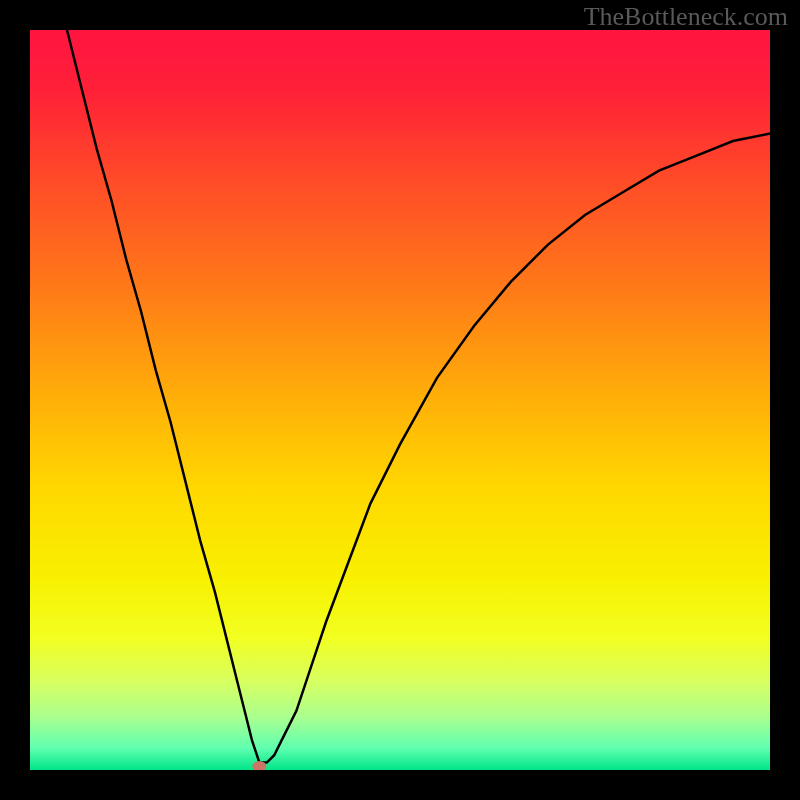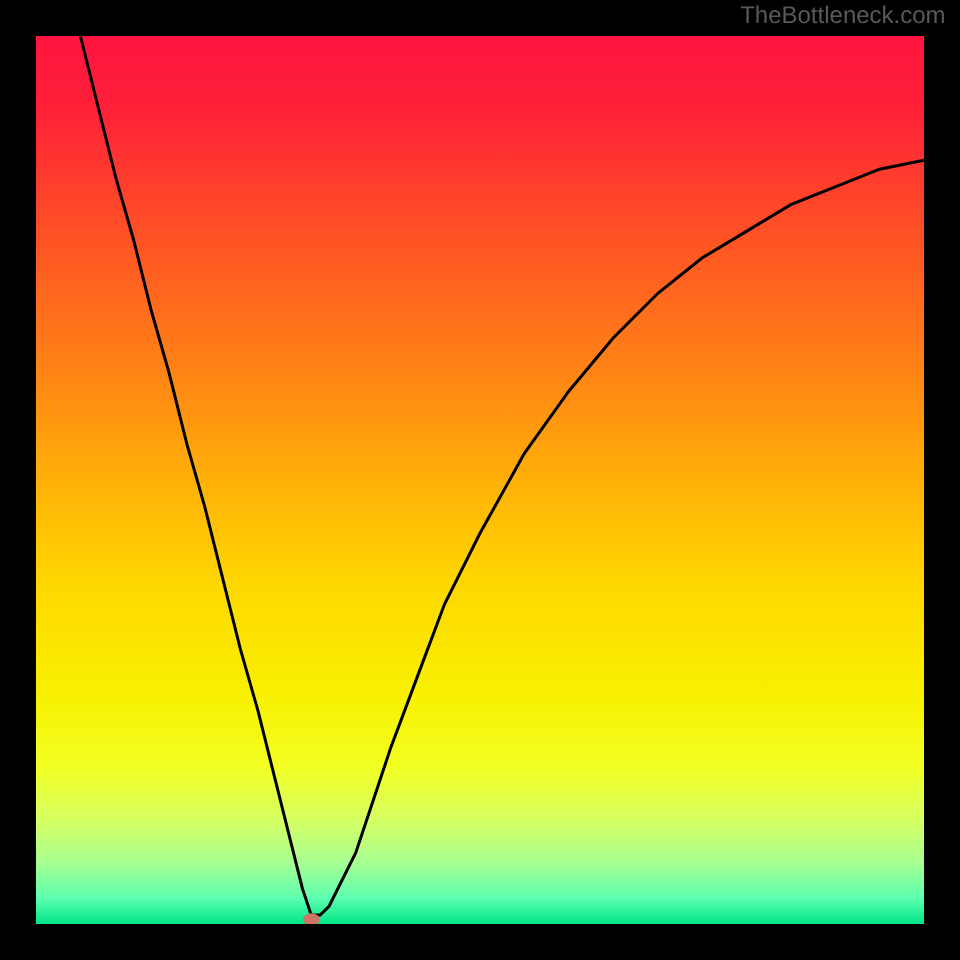--- a/index.html
+++ b/index.html
@@ -23,22 +23,22 @@
     position: absolute;
     left: 0;
     top: 0;
     width: 740px;
     height: 740px;
   }
   .watermark {
     position: absolute;
     top: 2px;
     right: 12px;
-    font-family: Liberation Sans, sans-serif;
-    font-size: 20px;
+    font-family: Liberation Serif, serif;
+    font-size: 26px;
     font-weight: 500;
     color: #595959;
     letter-spacing: 0px;
   }
   svg { display: block; }
 </style>
 </head>
 <body>
 
 <div class="watermark">TheBottleneck.com</div>

